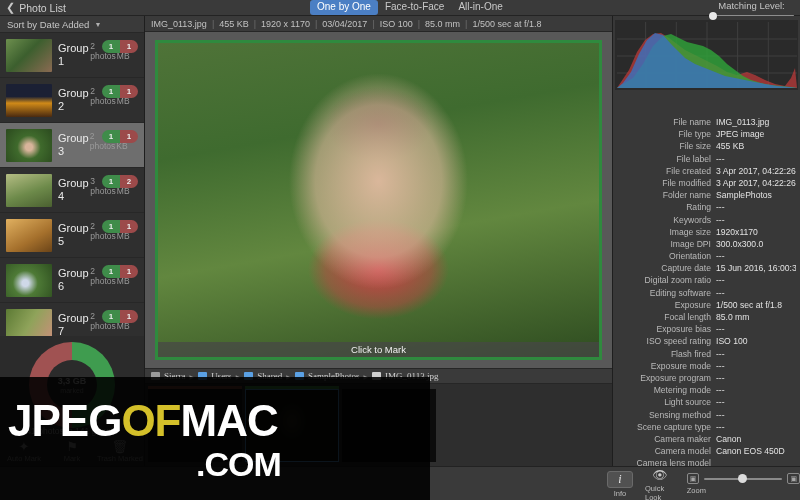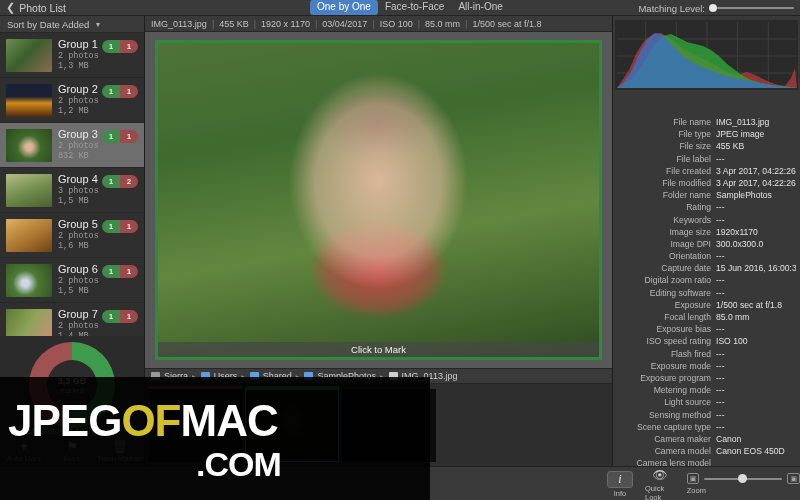--- a/index.html
+++ b/index.html
@@ -22,21 +22,21 @@
 
   .seg { display:flex; align-items:center; gap:0px; margin-left:165px; }
   .seg-btn {
     font-size:10px; padding:1px 7px; border-radius:3px; color:#c9c9c9;
     line-height:1.25; white-space:nowrap;
   }
   .seg-btn.active { background:#4b7fc4; color:#fff; }
 
   .match-wrap {
     position:absolute; right:6px; top:0; height:16px;
-    display:flex; align-items:center; gap:4px;
+    display:flex; align-items:center; gap:4px;flex-direction:column;
   }
   .match-lbl { font-size:9.5px; color:#c4c4c4; }
   .slider-track { width:85px; height:2px; background:#8d8d8d; border-radius:1px; position:relative; }
   .slider-knob {
     width:8px; height:8px; border-radius:50%; background:#e8e8e8;
     position:absolute; top:-3px; left:0px; box-shadow:0 0 1px #111;
   }
 
   
   .body { flex:1; display:flex; min-height:0; }
@@ -53,23 +53,23 @@
   .sort-lbl { font-size:9.5px; color:#c6c6c6; }
   .caret { font-size:7px; color:#b0b0b0; }
 
   .group-list { flex:1; overflow:hidden; background:#2f2f2f; }
   .group-row {
     height:45px; display:flex; align-items:center; gap:6px; padding:0 6px 0 6px;
     border-bottom:1px solid #272727; position:relative;
   }
   .group-row.selected { background:#6e6e6e; }
   .thumb { width:46px; height:33px; flex:none; border-radius:1px; overflow:hidden; position:relative; }
-  .g-info { flex:1; min-width:0; display:flex; flex-direction:column; justify-content:space-between; gap:1px; }
+  .g-info { flex:1; min-width:0; display:flex; justify-content:space-between; gap:1px; }
   .g-title { font-size:11px; color:#eaeaea; line-height:1.15; }
-  .g-sub { font-size:8.5px; color:#9a9a9a; line-height:1.15;font-family:Liberation Mono, monospace; }
+  .g-sub { font-size:8.5px; color:#9a9a9a; line-height:1.15; }
   .badges {
     position:absolute; right:6px; top:7px;
     display:flex; border-radius:7px; overflow:hidden; height:13px;
   }
   .badge { font-size:8px; width:18px; display:flex; align-items:center; justify-content:center; color:#eaeaea; font-weight:bold; }
   .badge.green { background:#3f8c4a; }
   .badge.red { background:#9c4a4a; }
 
   
   .summary { height:130px; flex:none; background:#2b2b2b; position:relative; }
@@ -113,21 +113,21 @@
   .mark-btn {
     position:absolute; left:0; right:0; bottom:0; height:15px;
     background:rgba(70,70,70,0.72);
     display:flex; align-items:center; justify-content:center;
     font-size:9.5px; color:#f0f0f0;
   }
 
   .path-bar {
     height:16px; background:#3a3a3a; border-top:1px solid #262626; border-bottom:1px solid #262626;
     display:flex; align-items:center; padding:0 6px; gap:4px; flex:none;
-    font-size:9px; color:#cfcfcf; overflow:hidden; white-space:nowrap;
+    font-size:9px; color:#cfcfcf; overflow:hidden; white-space:nowrap;font-family:Liberation Serif, serif;
   }
   .pb-ico { width:9px; height:8px; border-radius:1px; background:#5aa0e4; flex:none; }
   .pb-ico.disk { background:#9a9a9a; }
   .pb-ico.file { background:#d0d0d0; }
   .pb-arrow { font-size:6px; color:#8d8d8d; }
 
   .filmstrip { height:82px; flex:none; background:#2e2e2e; display:flex; padding:2px 0 0 3px; gap:3px; }
   .film-item { width:94px; height:76px; position:relative; }
   .film-top { height:3px; width:100%; }
   .film-img { height:73px; width:100%; background:#1a1a1a; overflow:hidden; position:relative; }

